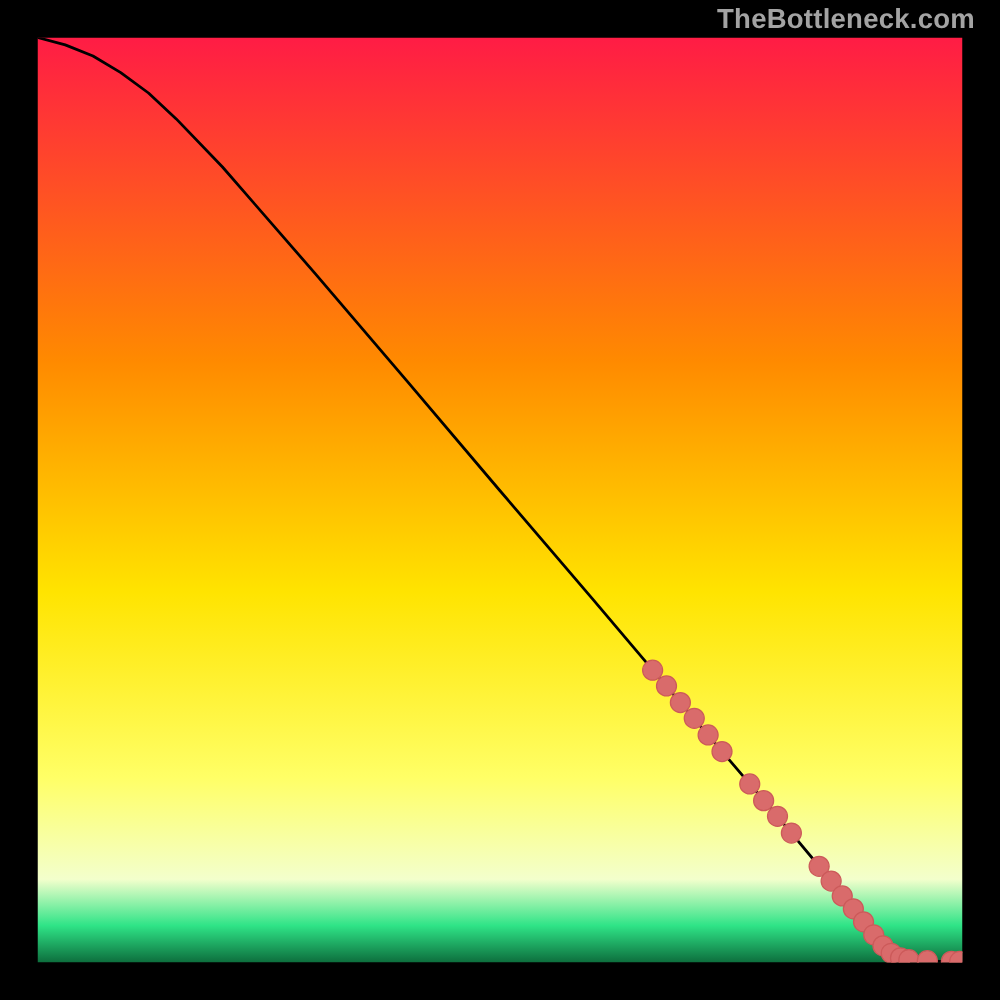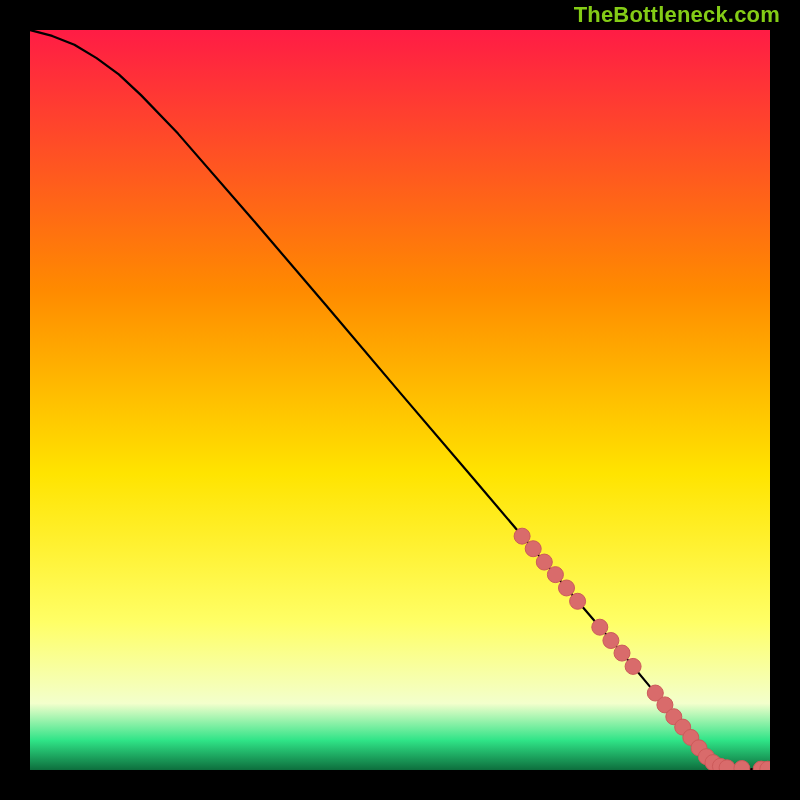--- a/index.html
+++ b/index.html
@@ -13,21 +13,21 @@
   }
   .stage {
     position: relative;
     width: 800px;
     height: 800px;
   }
   .watermark {
     position: absolute;
     top: 2px;
     right: 20px;
-    color: #84cc16;
+    color: #a3a3a3;
     font-size: 22px;
     font-weight: 600;
     letter-spacing: 0.2px;
     pointer-events: none;
   }
   .plot {
     position: absolute;
     left: 30px;
     top: 30px;
     width: 740px;

